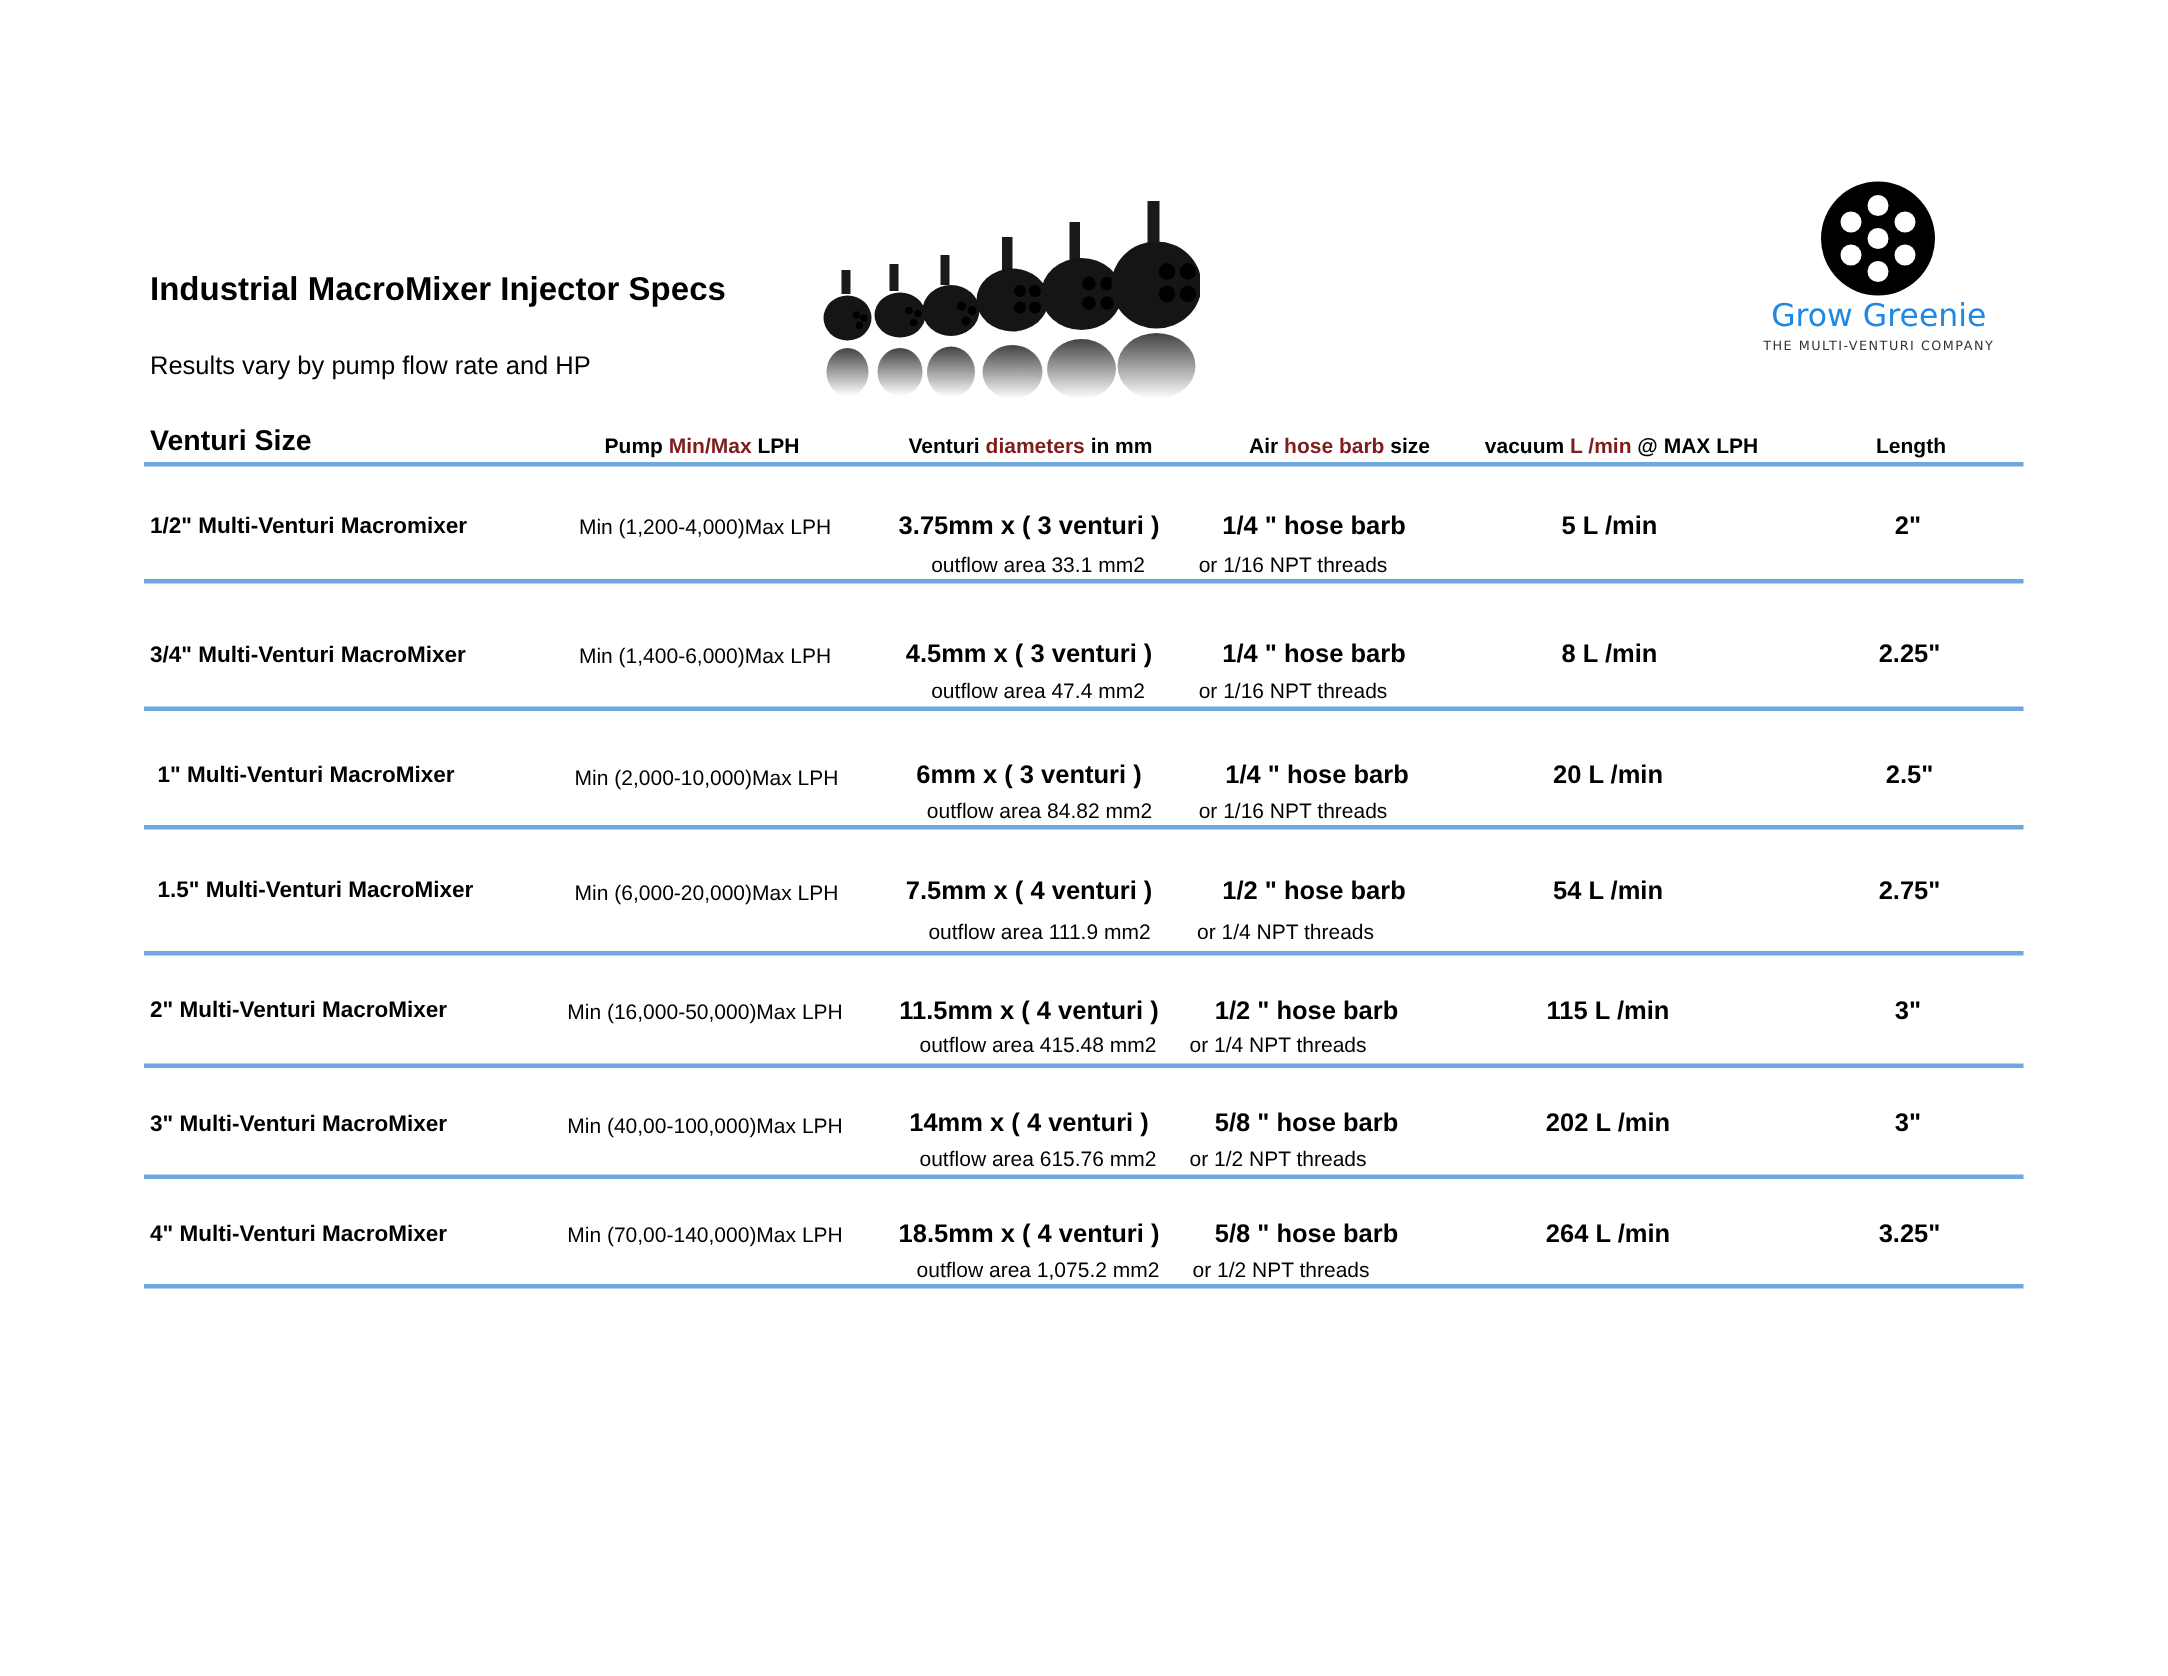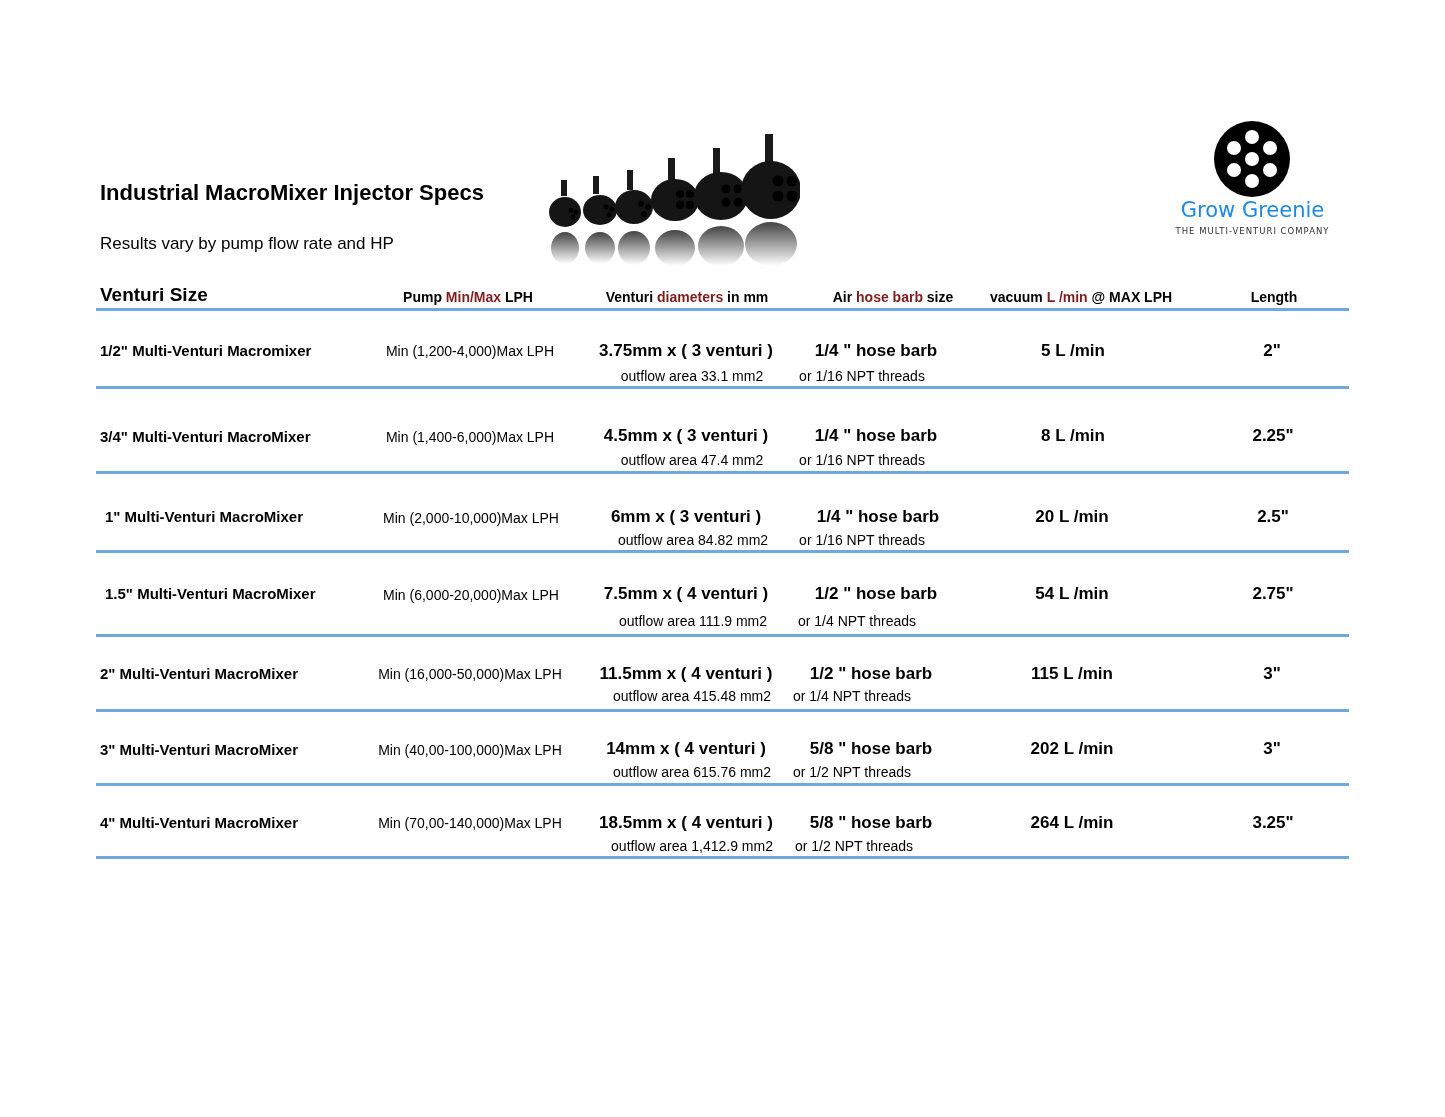--- a/index.html
+++ b/index.html
@@ -170,18 +170,18 @@
 <div class="abs row-small" style="left:692px;top:764px;">outflow area 615.76 mm2</div>
 <div class="abs row-big" style="left:871px;top:739px;">5/8 " hose barb</div>
 <div class="abs row-small" style="left:852px;top:764px;">or 1/2 NPT threads</div>
 <div class="abs row-big" style="left:1072px;top:739px;">202 L /min</div>
 <div class="abs row-big" style="left:1272px;top:739px;">3"</div>
 <div class="rule" style="top:783px;"></div>
 
 <div class="abs row-name" style="left:100px;top:814px;">4" Multi-Venturi MacroMixer</div>
 <div class="abs row-pump" style="left:470px;top:815px;">Min (70,00-140,000)Max LPH</div>
 <div class="abs row-big" style="left:686px;top:813px;">18.5mm x ( 4 venturi )</div>
-<div class="abs row-small" style="left:692px;top:838px;">outflow area 1,412.9 mm2</div>
+<div class="abs row-small" style="left:692px;top:838px;">outflow area 1,075.2 mm2</div>
 <div class="abs row-big" style="left:871px;top:813px;">5/8 " hose barb</div>
 <div class="abs row-small" style="left:854px;top:838px;">or 1/2 NPT threads</div>
 <div class="abs row-big" style="left:1072px;top:813px;">264 L /min</div>
 <div class="abs row-big" style="left:1273px;top:813px;">3.25"</div>
 <div class="rule" style="top:856px;"></div>
 
 </body></html>

